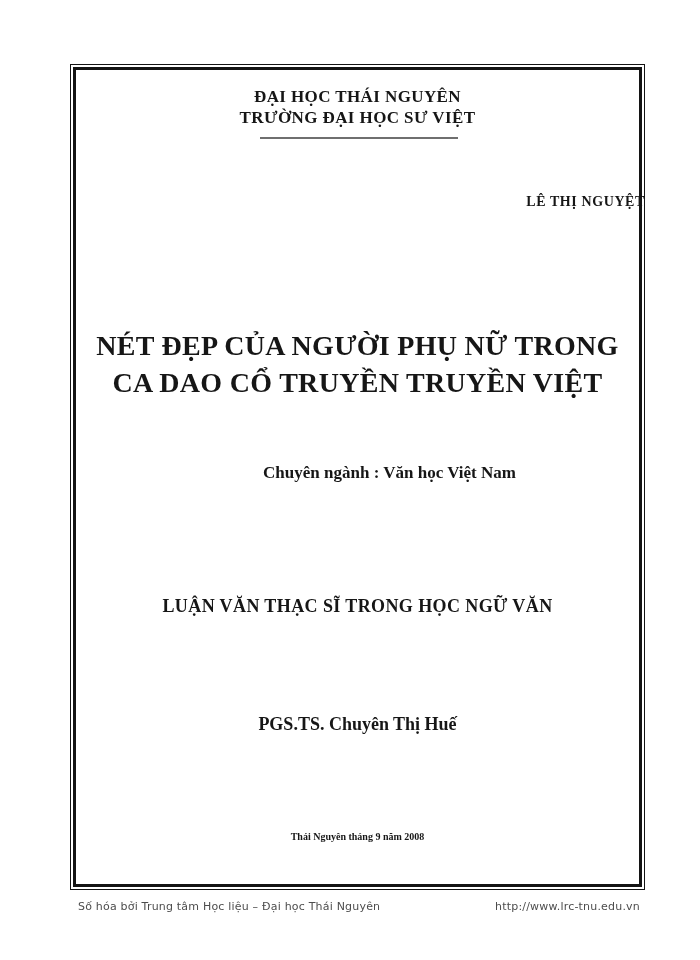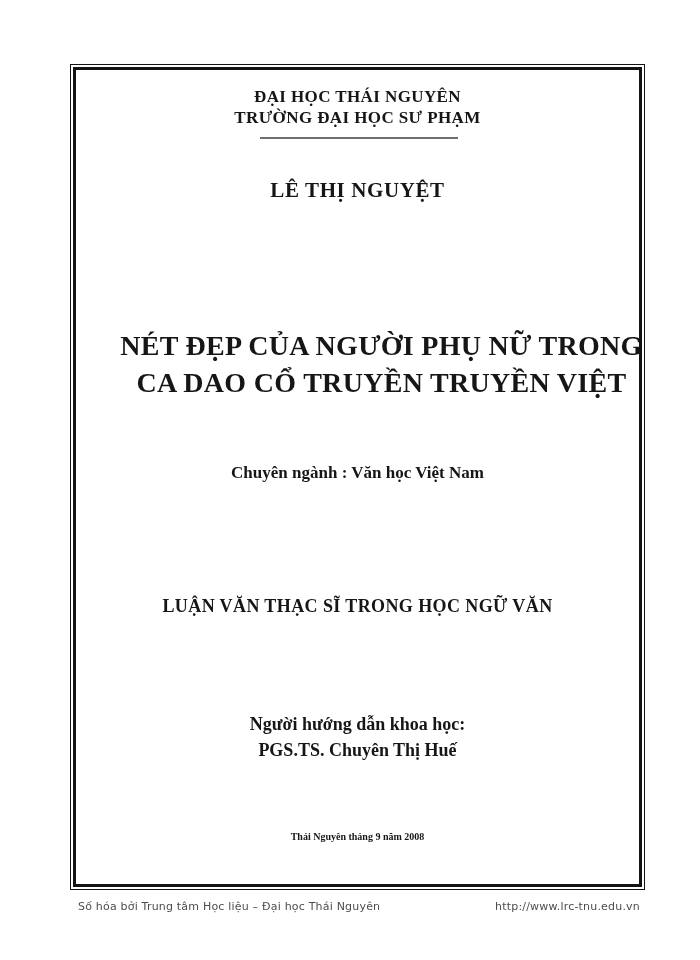--- a/index.html
+++ b/index.html
@@ -43,35 +43,36 @@
   }
   .header-rule {
     position: absolute;
     left: 260px;
     top: 137px;
     width: 198px;
     height: 2px;
     background: #6f6f6f;
   }
   .author-block {
-    top: 178px;
-    font-size: 21px;
+    top: 194px;
+    font-size: 14px;
     letter-spacing: 0.6px;
+    text-align: right;
   }
   .title-block {
     top: 327px;
     font-size: 28px;
     line-height: 37px;
     letter-spacing: 0.3px;
-    margin-left: 24px;
   }
   .major-block {
     top: 461px;
     font-size: 17px;
     line-height: 24px;
+    margin-left: 32px;
   }
   .thesis-type-block {
     top: 596px;
     font-size: 18px;
     letter-spacing: 0.4px;
   }
   .supervisor-block {
     top: 711px;
     font-size: 18px;
     line-height: 26px;
@@ -98,40 +99,39 @@
 <body>
 
 <div class="page">
 
   <div class="cover-border-outer">
     <div class="cover-border-inner"></div>
   </div>
 
   <div class="textblock university-block">
     <div>ĐẠI HỌC THÁI NGUYÊN</div>
-    <div>TRƯỜNG ĐẠI HỌC SƯ PHẠM</div>
+    <div>TRƯỜNG ĐẠI HỌC SƯ VIỆT</div>
   </div>
 
   <div class="header-rule"></div>
 
   <div class="textblock author-block">LÊ THỊ NGUYỆT</div>
 
   <div class="textblock title-block">
     <div>NÉT ĐẸP CỦA NGƯỜI PHỤ NỮ TRONG</div>
     <div>CA DAO CỔ TRUYỀN TRUYỀN VIỆT</div>
   </div>
 
   <div class="textblock major-block">
     <div>Chuyên ngành : Văn học Việt Nam</div>
   </div>
 
   <div class="textblock thesis-type-block">LUẬN VĂN THẠC SĨ TRONG HỌC NGỮ VĂN</div>
 
   <div class="textblock supervisor-block">
-    <div>Người hướng dẫn khoa học:</div>
     <div>PGS.TS. Chuyên Thị Huế</div>
   </div>
 
   <div class="textblock place-date-block">Thái Nguyên tháng 9 năm 2008</div>
 
   <div class="footer">
     <span>Số hóa bởi Trung tâm Học liệu – Đại học Thái Nguyên</span>
     <span>http://www.lrc-tnu.edu.vn</span>
   </div>
 

